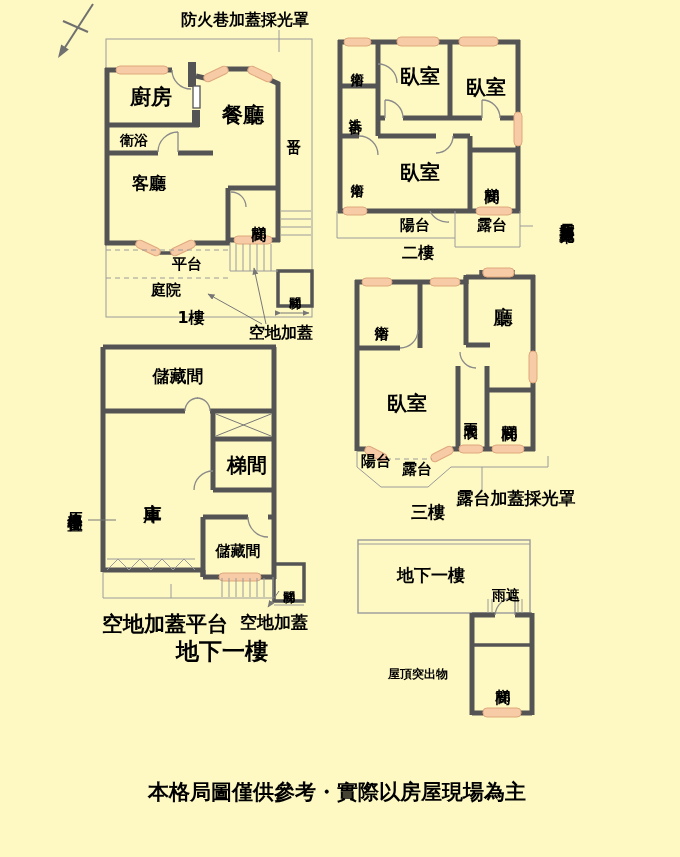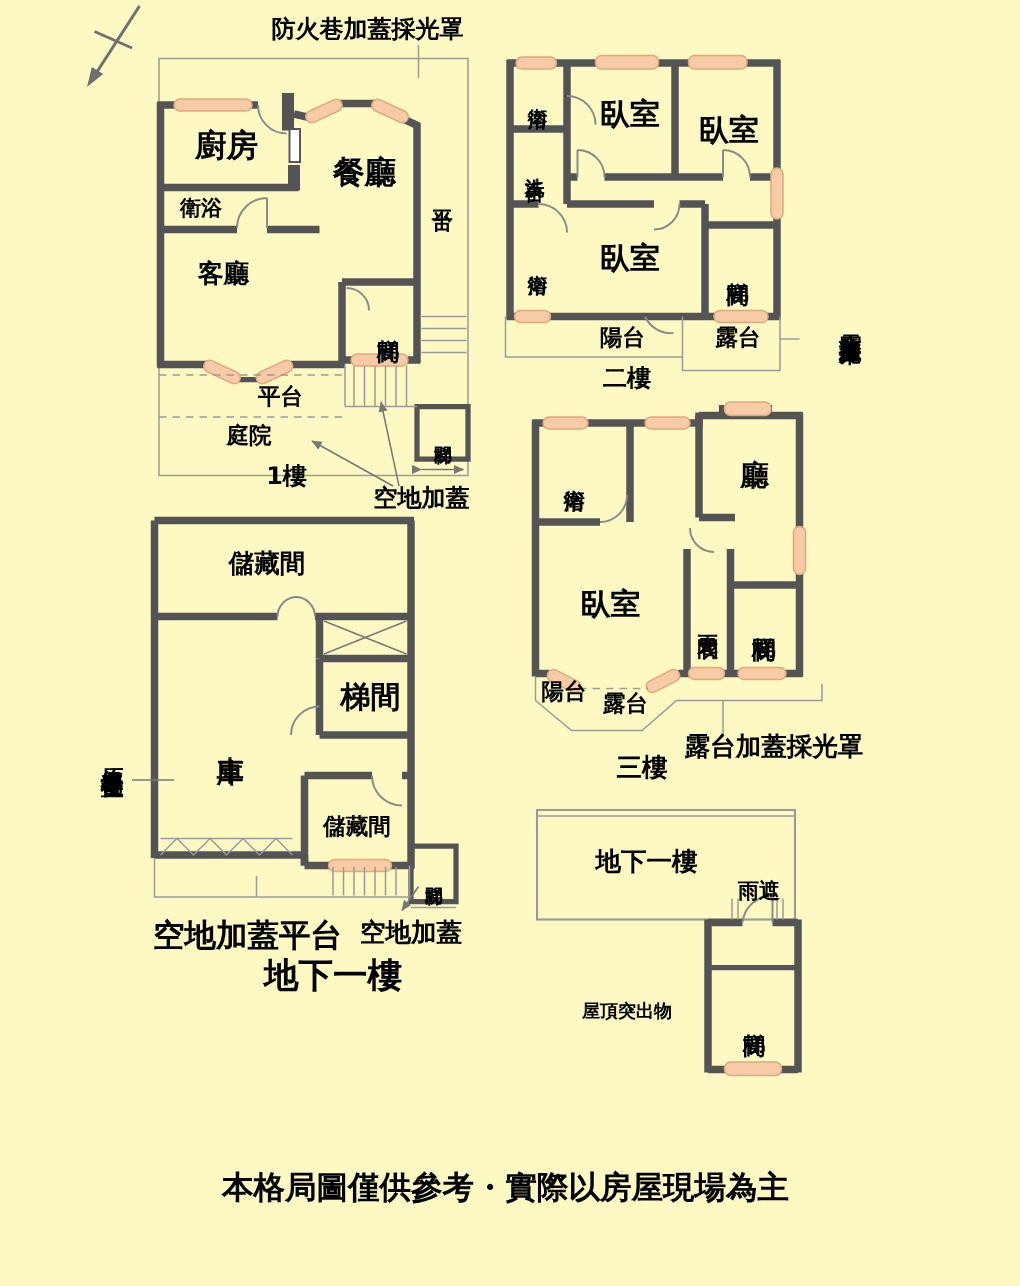--- a/index.html
+++ b/index.html
@@ -292,14 +292,14 @@
   <div class="lbl v" style="left:74px;top:503px;font-size:15px">原停車場位置</div>
   <div class="lbl" style="left:165px;top:624px;font-size:21px">空地加蓋平台</div>
   <div class="lbl" style="left:274px;top:623px;font-size:17px">空地加蓋</div>
   <div class="lbl" style="left:222px;top:651px;font-size:23px">地下一樓</div>
 
   <div class="lbl" style="left:431px;top:576px;font-size:17px">地下一樓</div>
   <div class="lbl" style="left:506px;top:595px;font-size:14px">雨遮</div>
   <div class="lbl" style="left:418px;top:674px;font-size:12px">屋頂突出物</div>
   <div class="lbl v" style="left:502px;top:678px;font-size:15px">梯間</div>
 
-  <div class="lbl" style="left:337px;top:792px;font-size:21px;font-family:Liberation Serif, serif">本格局圖僅供參考・實際以房屋現場為主</div>
+  <div class="lbl" style="left:337px;top:792px;font-size:21px;font-family:Liberation Sans, sans-serif">本格局圖僅供參考・實際以房屋現場為主</div>
 </div>
 
 </body></html>

